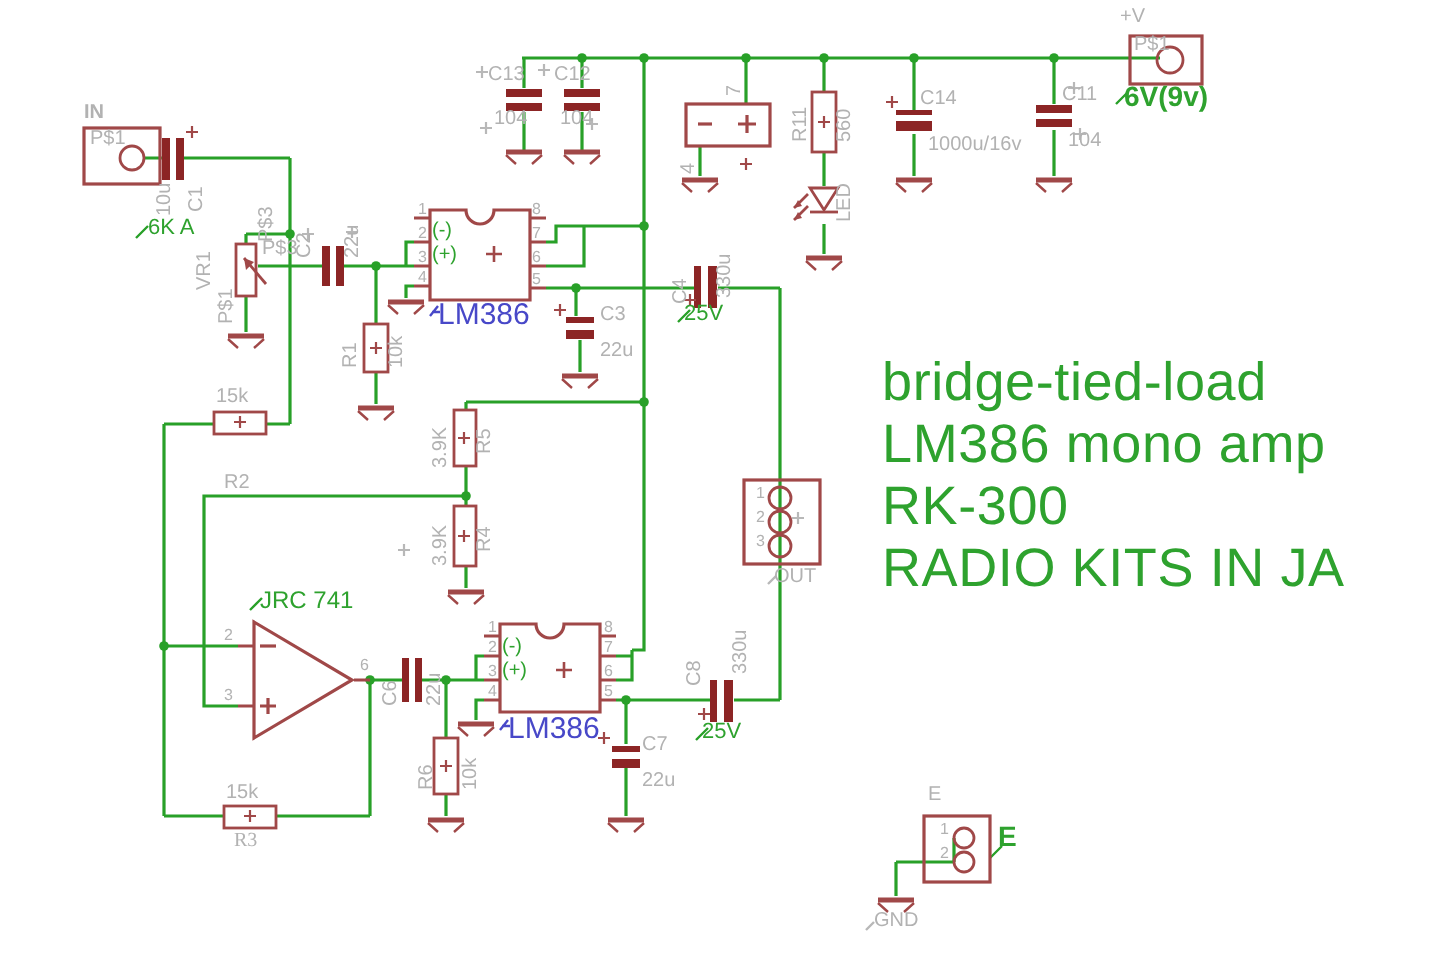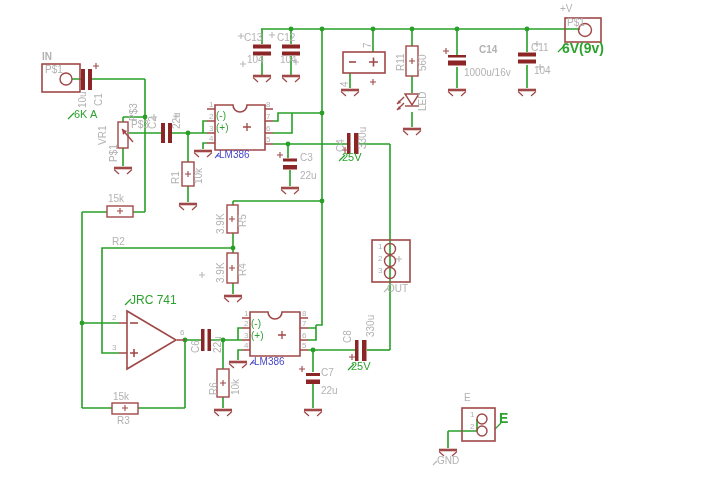--- a/index.html
+++ b/index.html
@@ -6,21 +6,21 @@
   .stage{position:relative;width:720px;height:487px;background:#ffffff;overflow:hidden;
          font-family:"Liberation Sans",sans-serif;}
   .stage svg{position:absolute;left:0;top:0;}
   #labels{position:absolute;left:0;top:0;width:720px;height:487px;pointer-events:none;}
   .lbl{position:absolute;color:#b2b2b2;font-size:10px;line-height:1;white-space:pre;}
   .lbl.g8{font-size:8px;}
   .lbl.grn10{color:#2ea22e;font-size:10px;}
   .lbl.grn11{color:#2ea22e;font-size:11px;}
   .lbl.grn12{color:#2ea22e;font-size:12px;}
   .lbl.grn14{color:#2ea22e;font-size:14px;font-weight:bold;}
-  .lbl.blue{color:#4848c8;font-size:10px;}
+  .lbl.blue{color:#4848c8;font-size:15px;}
   .lbl.rot{transform:rotate(-90deg);transform-origin:0 0;}
   #title-block{position:absolute;left:441px;top:176px;color:#2ea22e;
                font-size:27px;line-height:31px;letter-spacing:0.3px;}
 </style>
 </head>
 <body>
 
 <div class="stage">
 
 <svg width="720" height="487" viewBox="0 0 720 487">
@@ -270,40 +270,40 @@
       <span class="lbl g rot" style="left: 98px; top: 145px;">VR1</span>
       <span class="lbl g rot" style="left: 109px; top: 162px;">P$1</span>
       <span class="lbl grn11" style="left: 74px; top: 109px;">6K A</span>
       <span class="lbl g rot" style="left: 148px; top: 129px;">C2</span>
       <span class="lbl g rot" style="left: 172px; top: 129px;">22u</span>
       <span class="lbl g rot" style="left: 171px; top: 184px;">R1</span>
       <span class="lbl g rot" style="left: 194px; top: 184px;">10k</span>
       <span class="lbl g" style="left: 108px; top: 194px;">15k</span>
       <span class="lbl g" style="left: 112px; top: 237px;">R2</span>
       <span class="lbl g" style="left: 113px; top: 392px;">15k</span>
-      <span class="lbl g" style="left: 117px; top: 416px;">R3</span>
+      <span class="lbl g" style="left: 117px; top: 416px; font-family: Liberation Serif, serif;">R3</span>
       <span class="lbl g rot" style="left: 216px; top: 234px;">3.9K</span>
       <span class="lbl g rot" style="left: 238px; top: 227px;">R5</span>
       <span class="lbl g rot" style="left: 216px; top: 283px;">3.9K</span>
       <span class="lbl g rot" style="left: 238px; top: 276px;">R4</span>
       <span class="lbl grn12" style="left: 130px; top: 294px;">JRC 741</span>
       <span class="lbl g rot" style="left: 191px; top: 353px;">C6</span>
       <span class="lbl g rot" style="left: 213px; top: 353px;">22u</span>
       <span class="lbl g rot" style="left: 209px; top: 395px;">R6</span>
       <span class="lbl g rot" style="left: 231px; top: 395px;">10k</span>
       <span class="lbl g" style="left: 244px; top: 33px;">C13</span>
       <span class="lbl g" style="left: 247px; top: 55px;">104</span>
       <span class="lbl g" style="left: 277px; top: 33px;">C12</span>
       <span class="lbl g" style="left: 280px; top: 55px;">104</span>
       <span class="lbl g rot" style="left: 363px; top: 48px;">7</span>
       <span class="lbl g rot" style="left: 340px; top: 87px;">4</span>
       <span class="lbl g rot" style="left: 396px; top: 71px;">R11</span>
       <span class="lbl g rot" style="left: 418px; top: 71px;">560</span>
       <span class="lbl g rot" style="left: 418px; top: 111px;">LED</span>
-      <span class="lbl g" style="left: 479px; top: 45px; font-weight: bold;">C14</span>
+      <span class="lbl g" style="left: 460px; top: 45px;">C14</span>
       <span class="lbl g" style="left: 464px; top: 68px;">1000u/16v</span>
       <span class="lbl g" style="left: 531px; top: 43px;">C11</span>
       <span class="lbl g" style="left: 534px; top: 66px;">104</span>
       <span class="lbl g" style="left: 560px; top: 4px;">+V</span>
       <span class="lbl g" style="left: 567px; top: 18px;">P$1</span>
       <span class="lbl grn14" style="left: 562px; top: 41px;">6V(9v)</span>
       <span class="lbl g" style="left: 300px; top: 153px;">C3</span>
       <span class="lbl g" style="left: 300px; top: 171px;">22u</span>
       <span class="lbl g rot" style="left: 336px; top: 152px;">C4</span>
       <span class="lbl g rot" style="left: 358px; top: 149px;">330u</span>
@@ -342,14 +342,20 @@
       <span class="lbl g8" style="left: 112px; top: 314px;">2</span>
       <span class="lbl g8" style="left: 112px; top: 344px;">3</span>
       <span class="lbl g8" style="left: 180px; top: 329px;">6</span>
       <span class="lbl g8" style="left: 378px; top: 243px;">1</span>
       <span class="lbl g8" style="left: 378px; top: 255px;">2</span>
       <span class="lbl g8" style="left: 378px; top: 267px;">3</span>
       <span class="lbl g8" style="left: 470px; top: 411px;">1</span>
       <span class="lbl g8" style="left: 470px; top: 423px;">2</span>
     </div>
 
-
+<div id="title-block">
+  <div>bridge-tied-load</div>
+  <div>LM386 mono amp</div>
+  <div>RK-300</div>
+  <div>RADIO KITS IN JA</div>
 </div>
 
+</div>
+
 </body></html>

